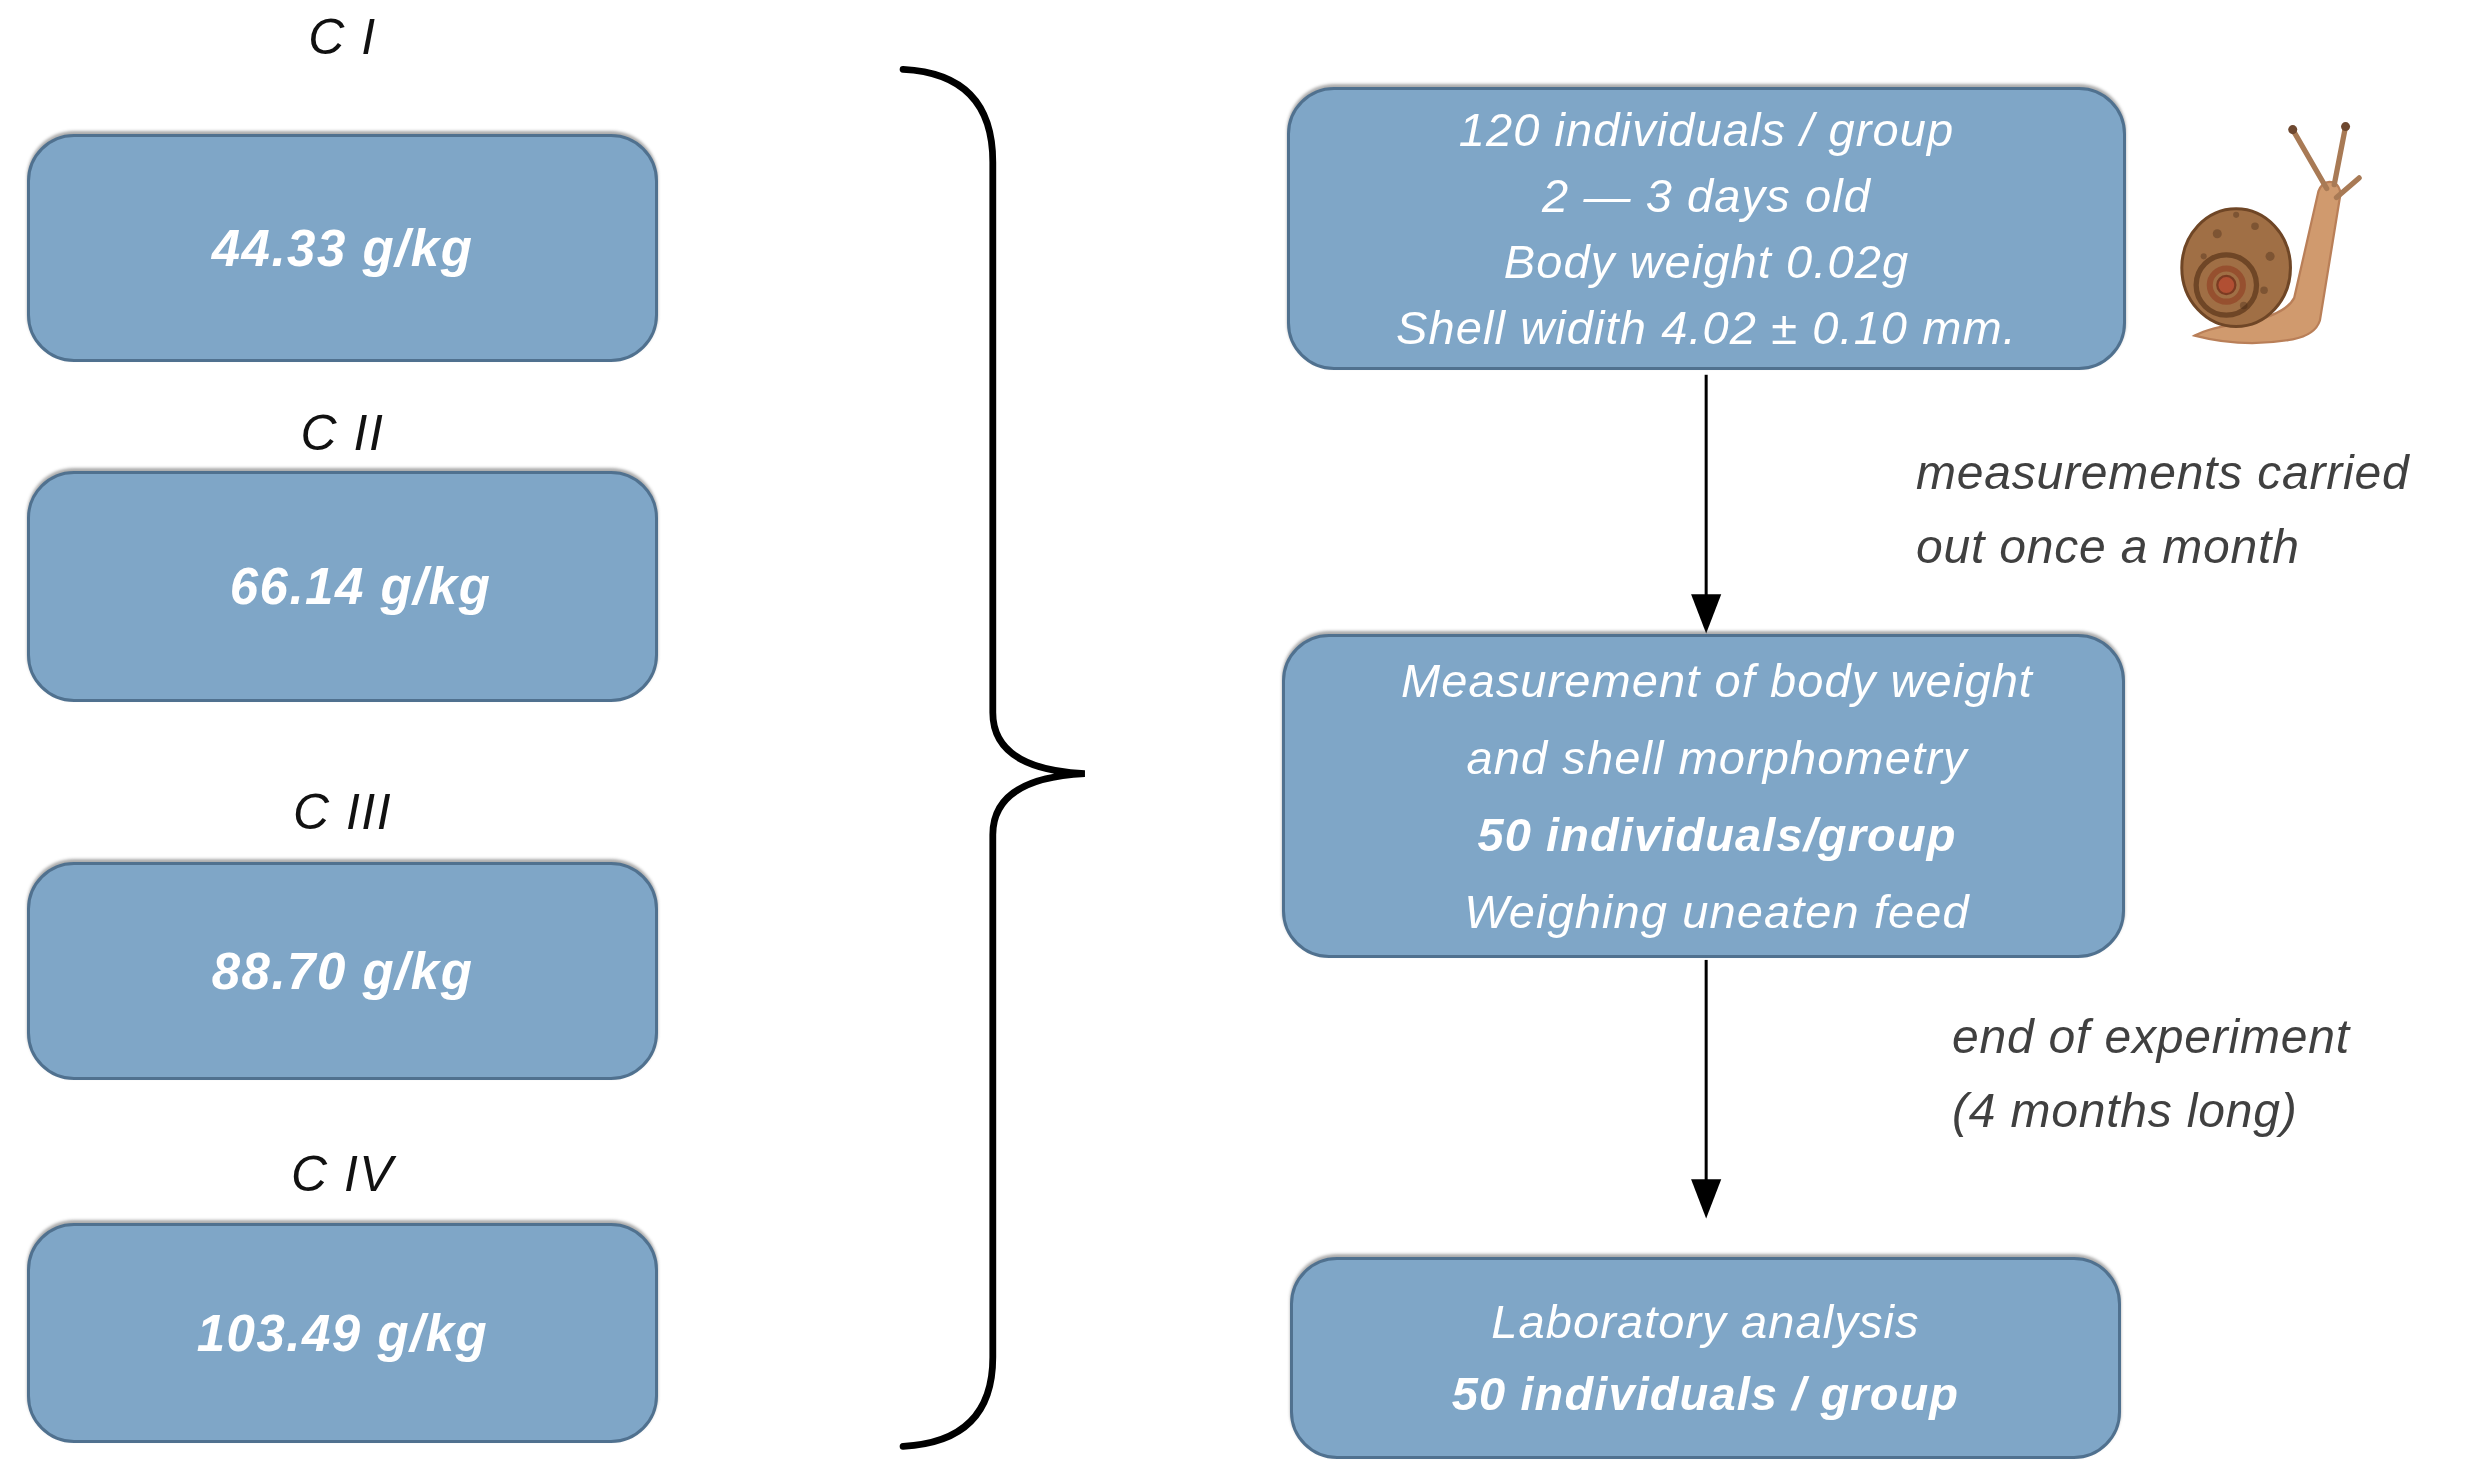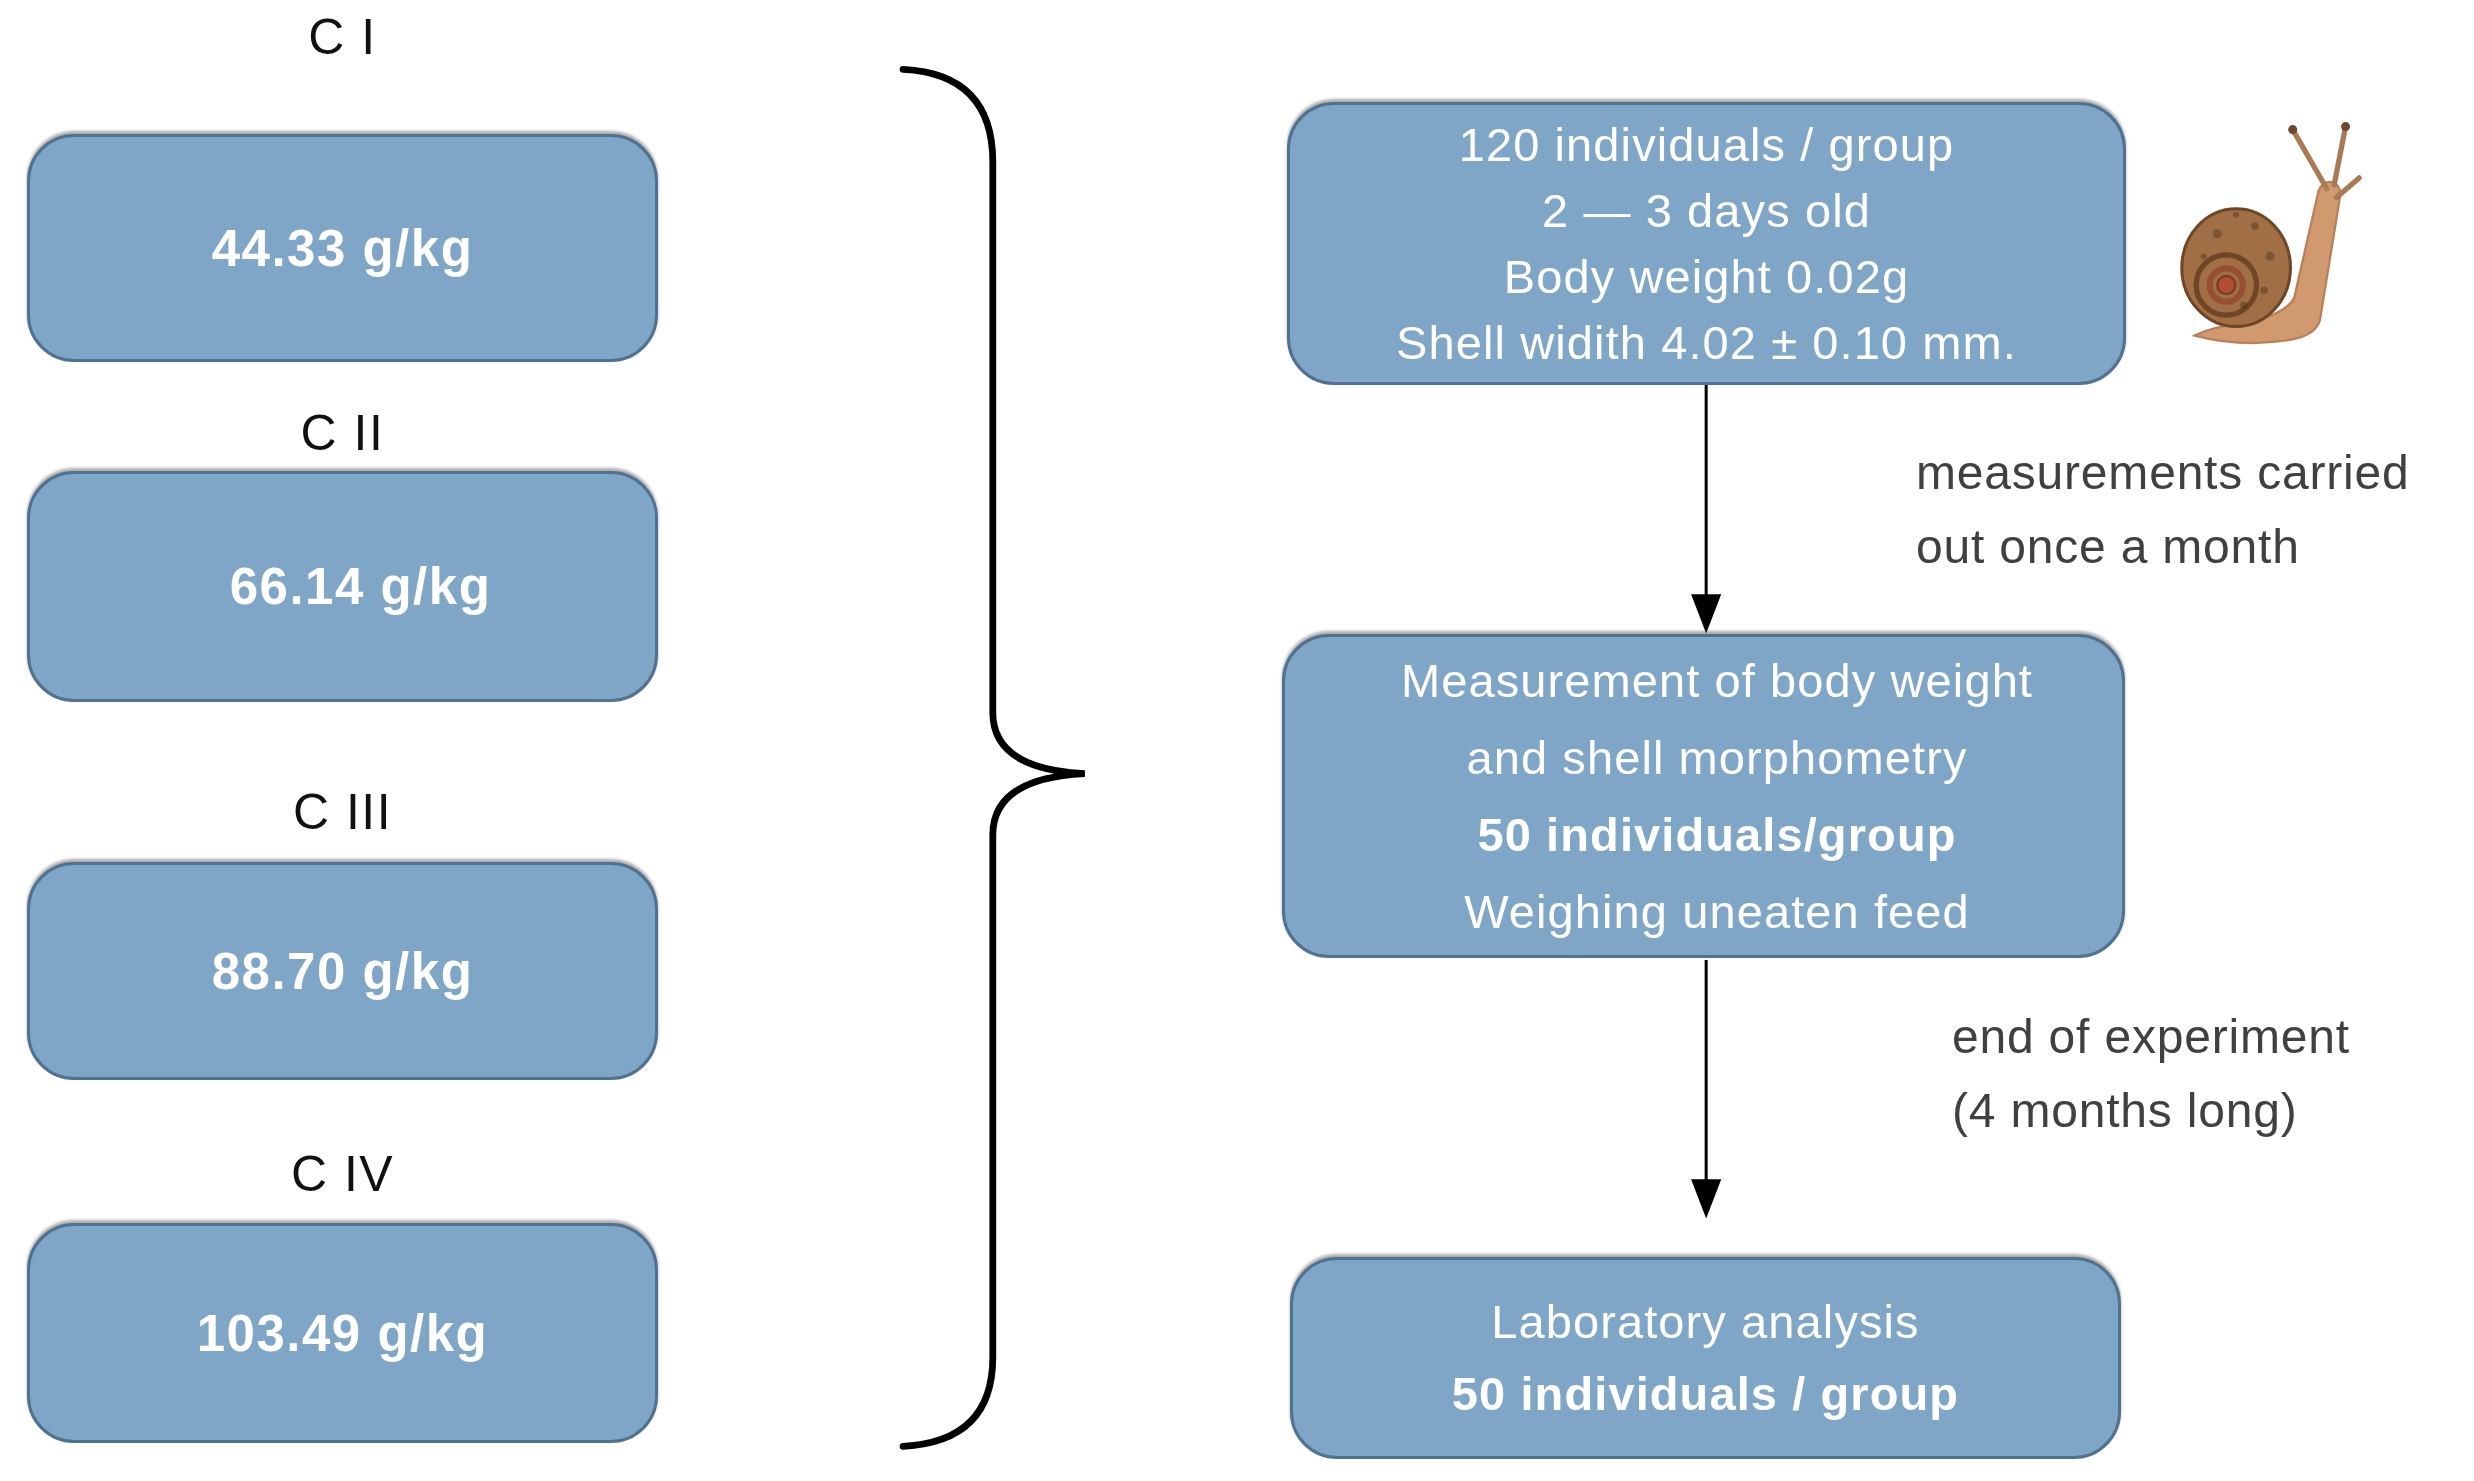--- a/index.html
+++ b/index.html
@@ -7,20 +7,21 @@
     padding: 0;
     background: #ffffff;
   }
   #canvas {
     position: relative;
     width: 2432px;
     height: 1481px;
     background: #ffffff;
     font-family: "Liberation Sans", "DejaVu Sans", sans-serif;
     overflow: hidden;
+    font-style: italic;
   }
   .abs { position: absolute; }
 
   
   .group-label {
     left: 27px;
     width: 631px;
     text-align: center;
     font-size: 50px;
     color: #111111;
@@ -57,21 +58,21 @@
   #group-label-3 { top: 783px; }
   #group-label-4 { top: 1145px; }
 
   
   .flow-line {
     font-size: 47px;
     letter-spacing: 1.1px;
     white-space: nowrap;
   }
   .bold { font-weight: bold; }
-  #start-box  { left: 1287px; top: 102px;  width: 839px; height: 283px; }
+  #start-box  { left: 1287px; top: 87px;  width: 839px; height: 283px; }
   #start-box  .flow-line { line-height: 66px; }
   #middle-box { left: 1282px; top: 634px;  width: 843px; height: 324px; padding-left: 27px; }
   #middle-box .flow-line { line-height: 77px; }
   #end-box    { left: 1290px; top: 1257px; width: 831px; height: 202px; }
   #end-box    .flow-line { line-height: 72px; }
 
   
   .annotation {
     font-size: 48px;
     line-height: 74px;

